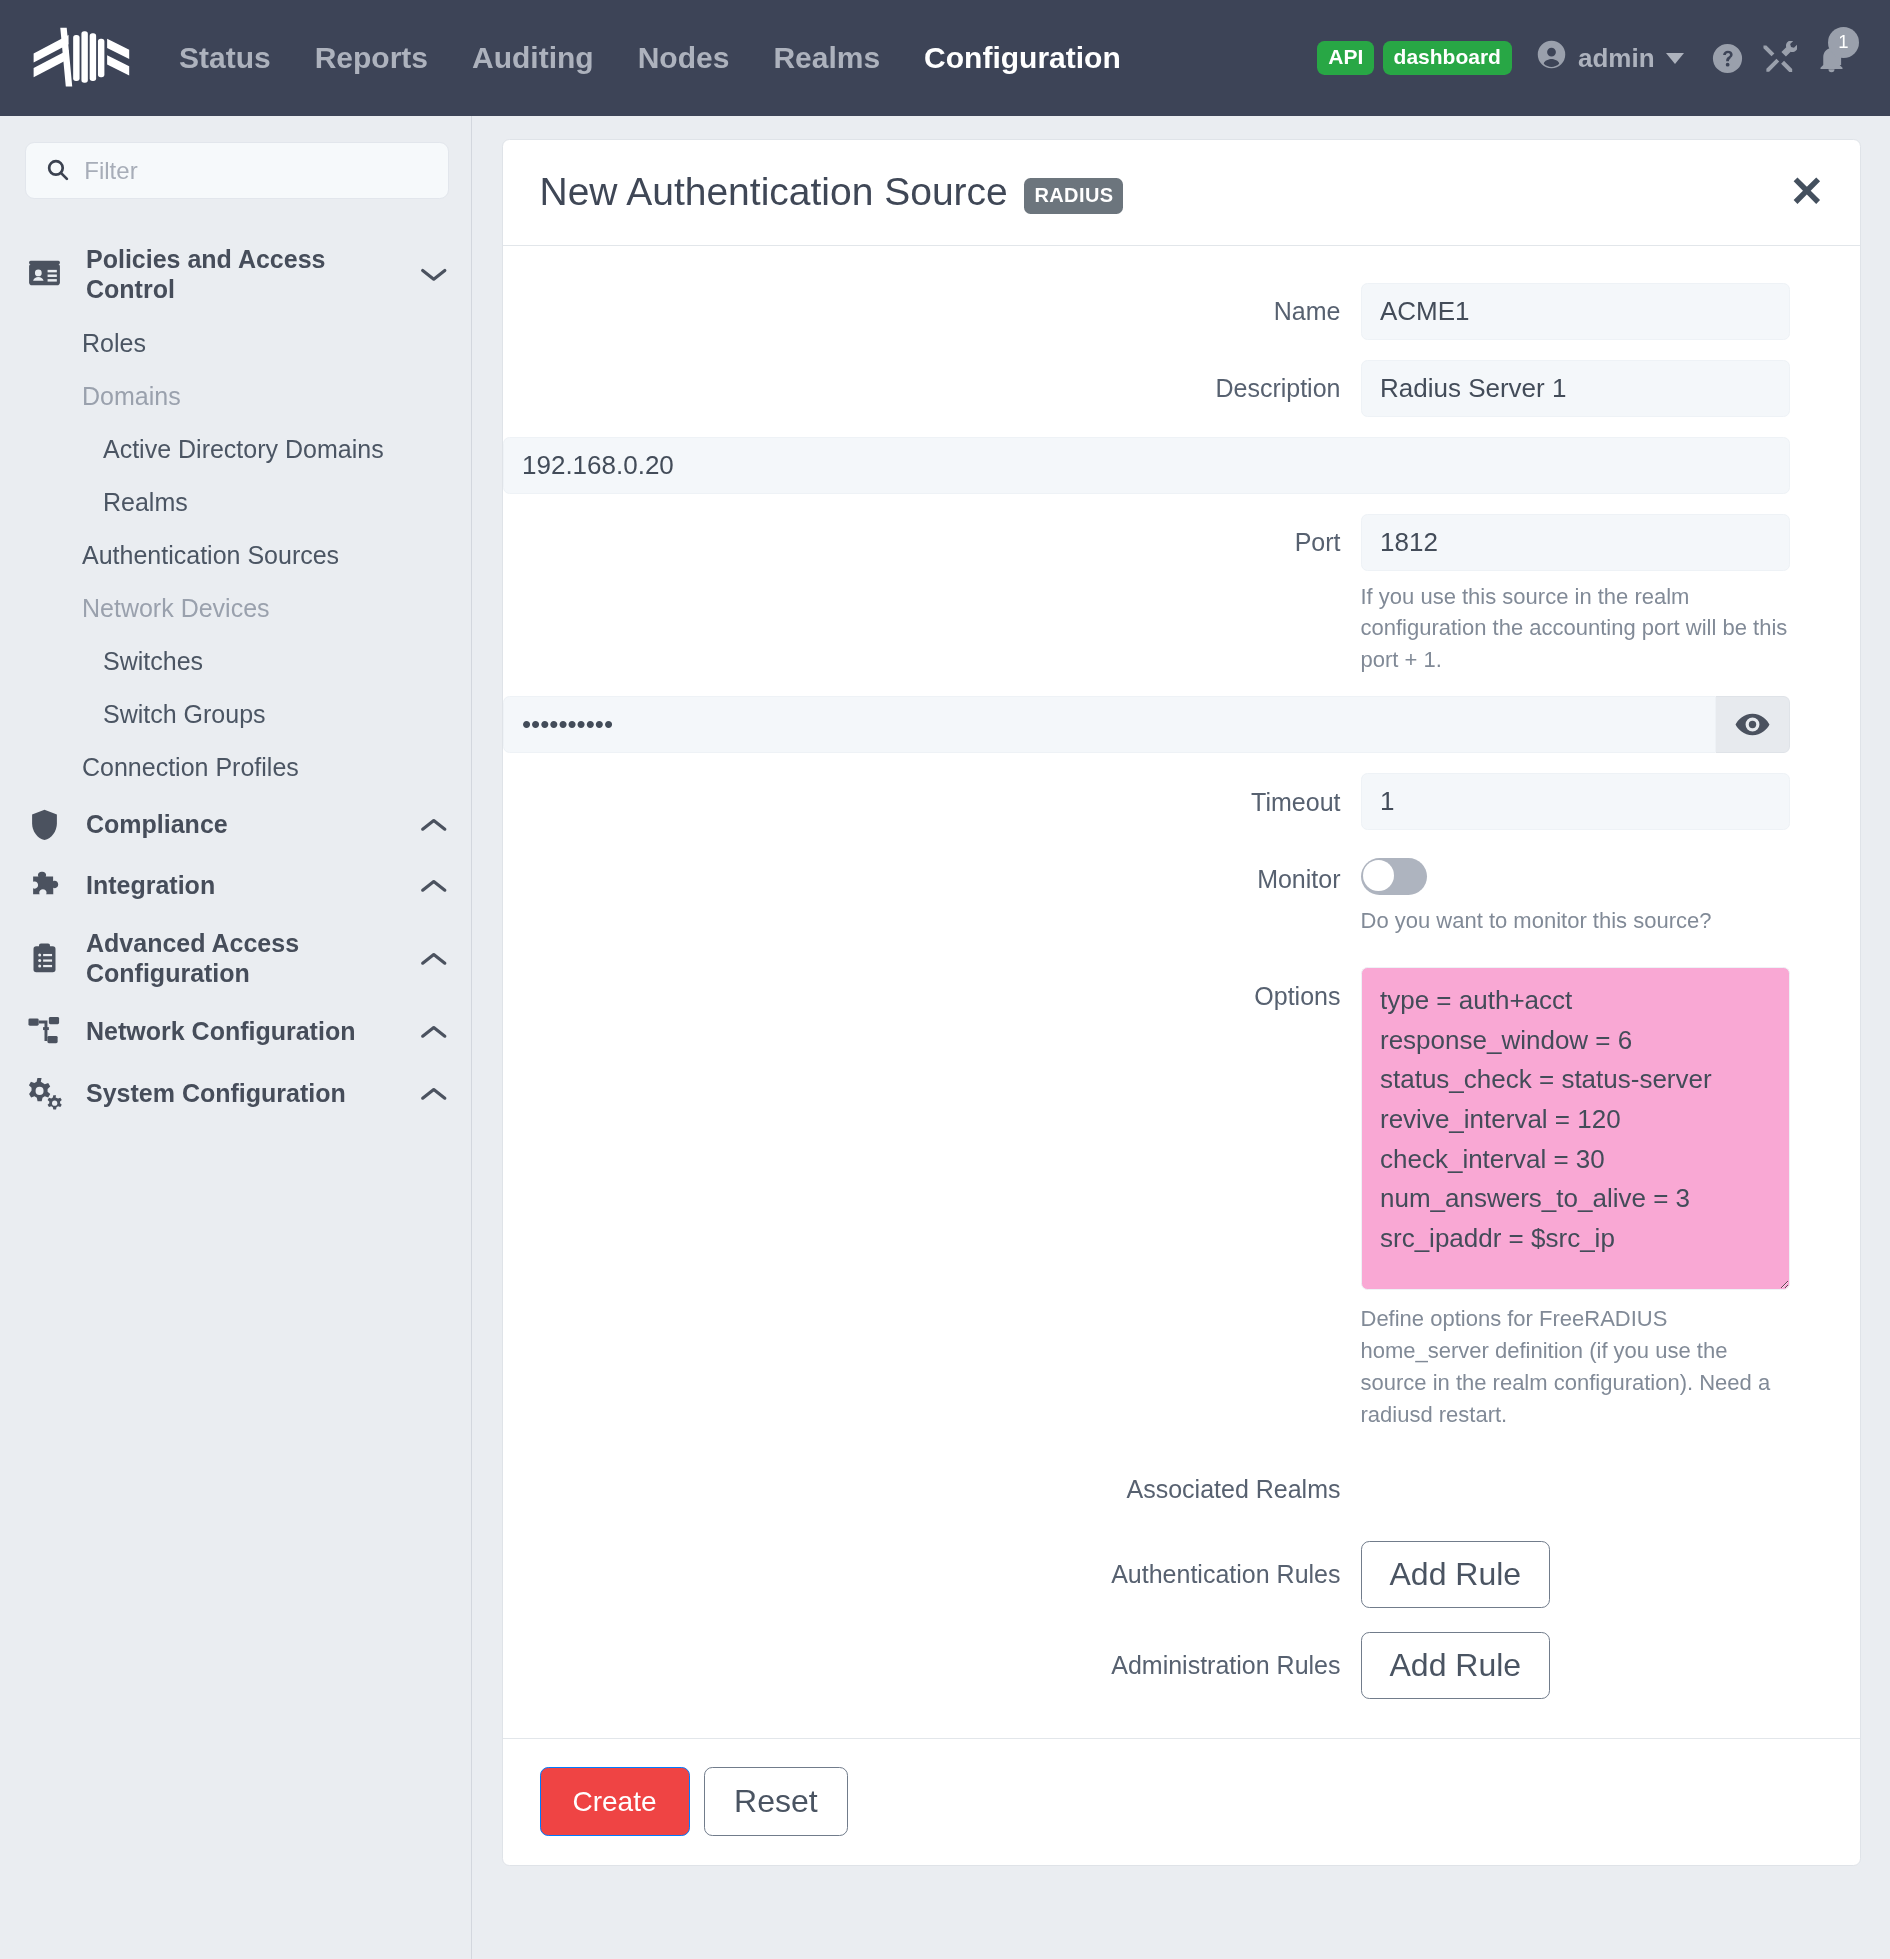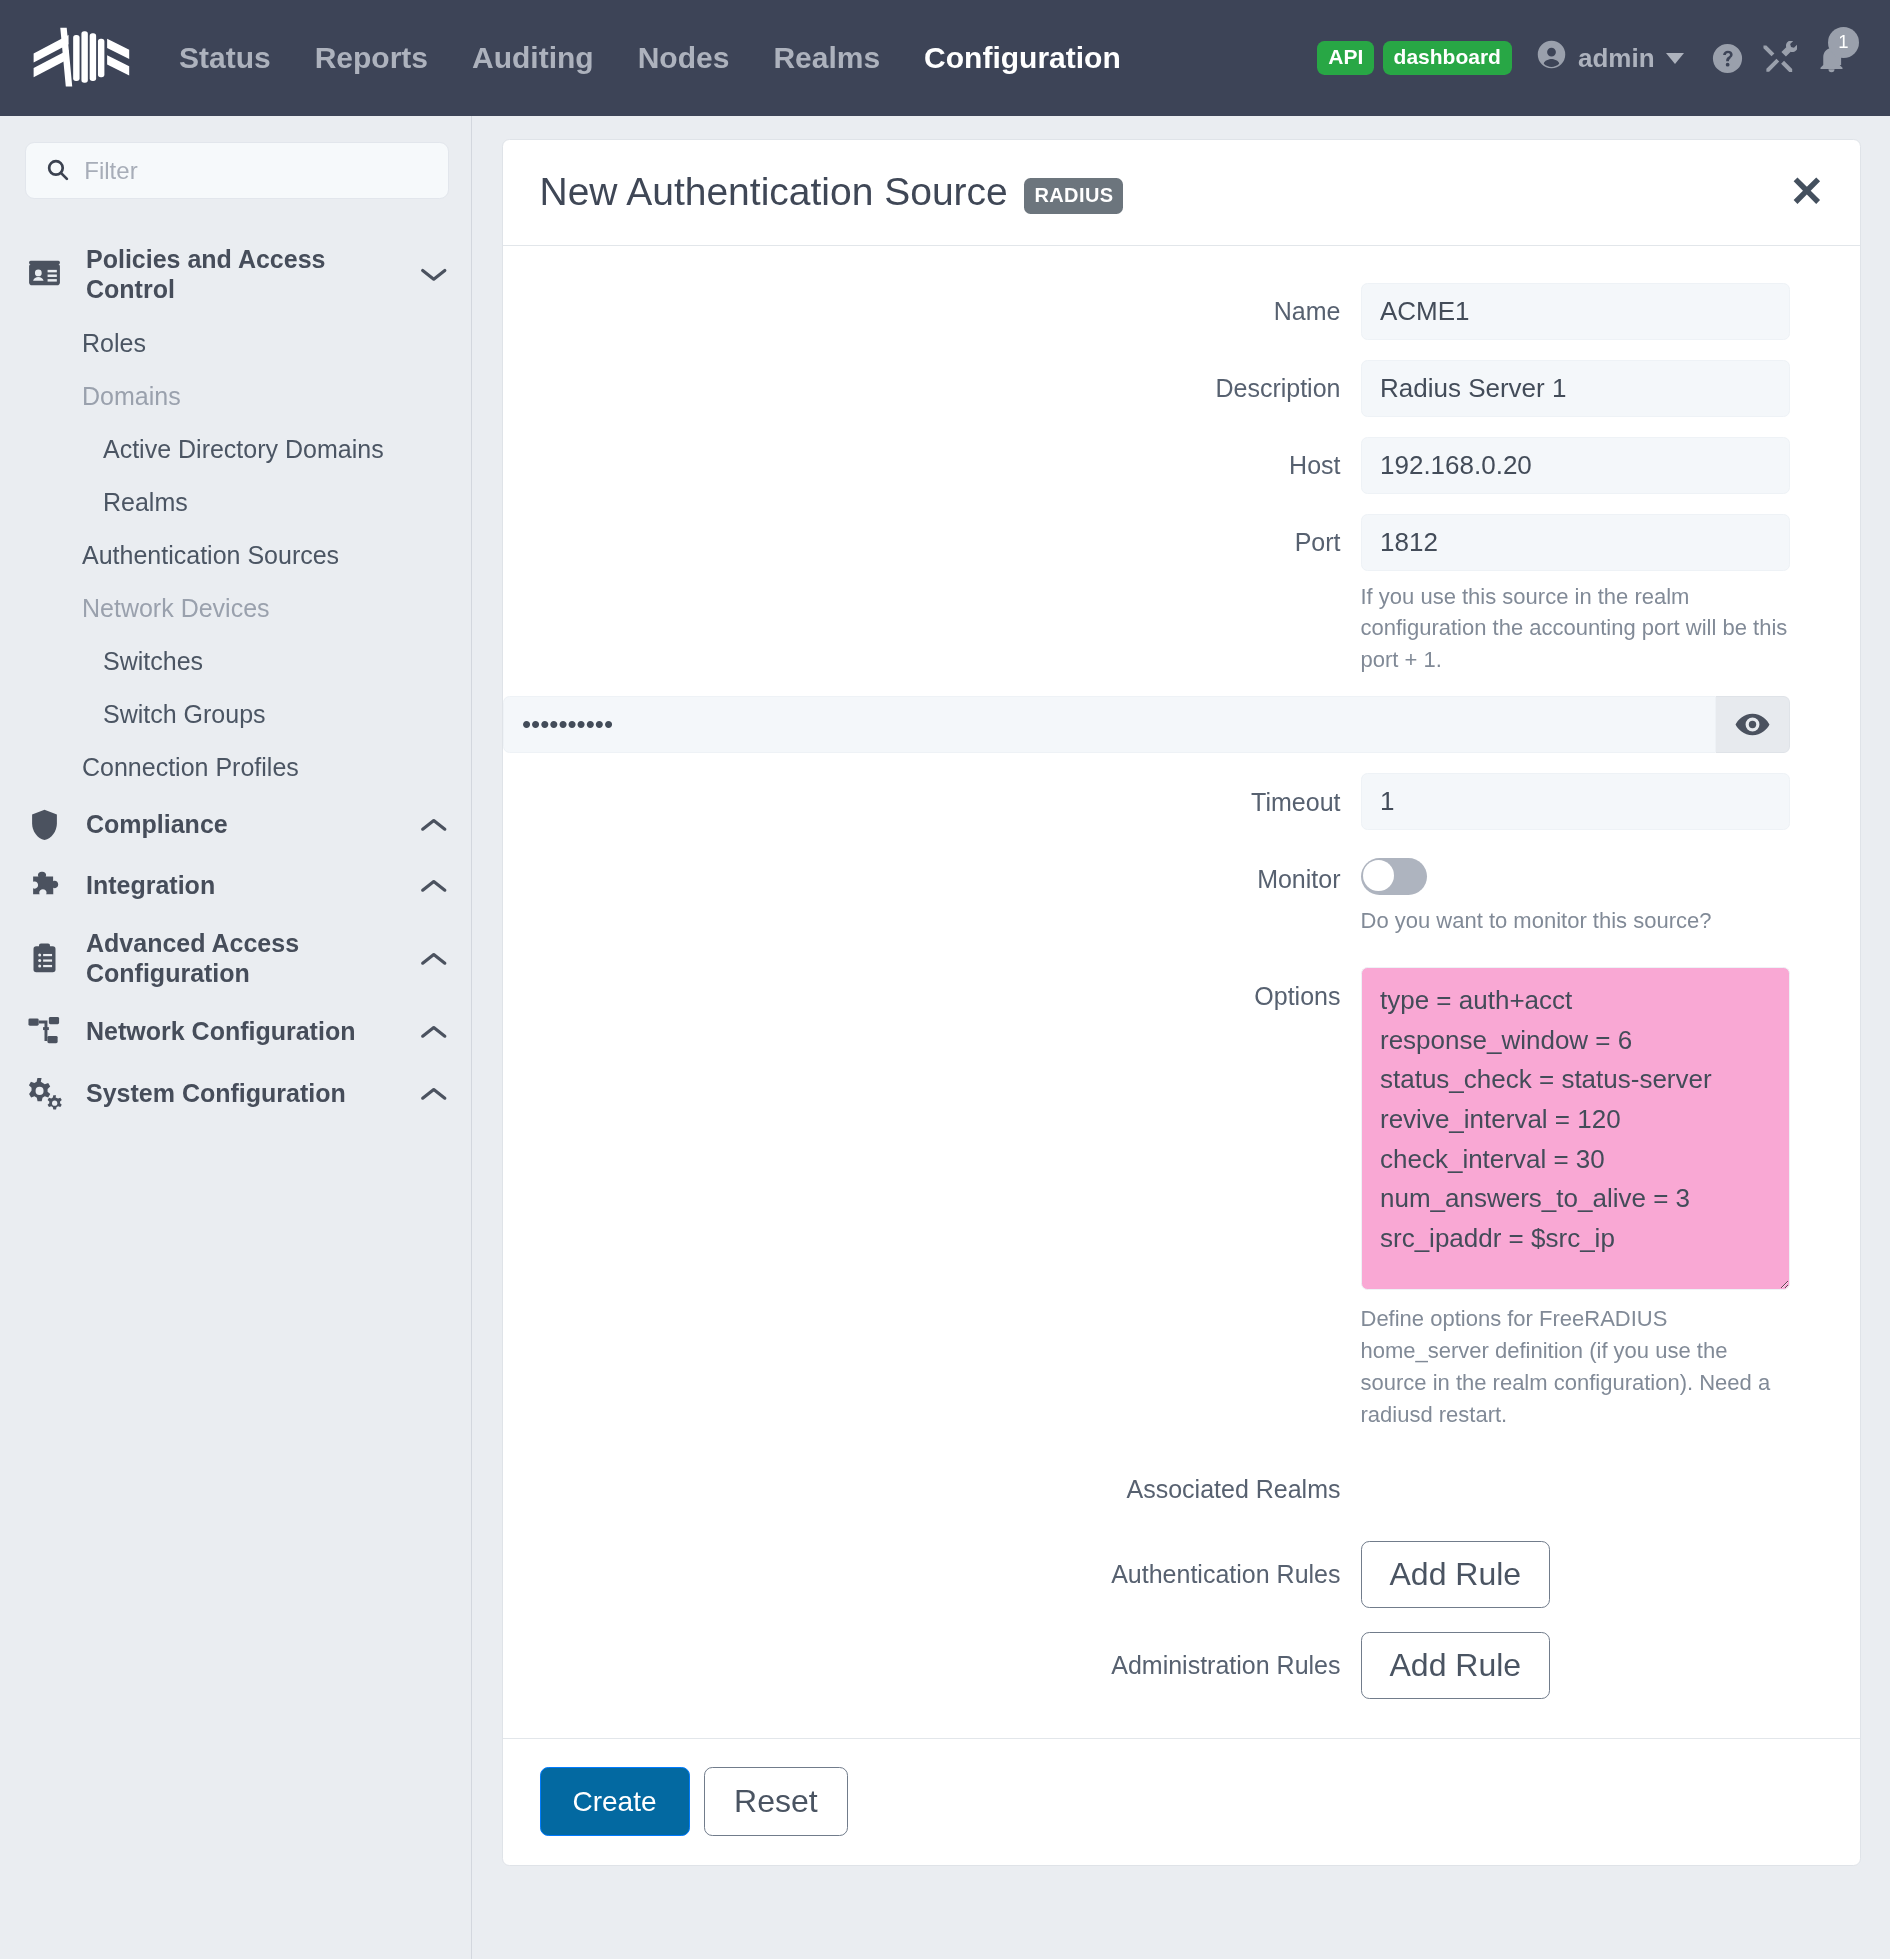--- a/index.html
+++ b/index.html
@@ -183,21 +183,21 @@
     background: #fff; border: 0.9px solid #717c8b; border-radius: 8.3px;
     font-size: 32px; color: #4a5462; padding: 14px 28px; cursor: pointer;
     font-family: "Liberation Sans", sans-serif;
   }
 
   .card-footer {
     border-top: 0.9px solid #e2e6ea; padding: 28px 35px 29.5px 37px;
     display: flex; gap: 14px;
   }
   .btn-primary {
-    background: #0369a1; border: 0.9px solid #007bff; border-radius: 8.3px;
+    background: #ef4444; border: 0.9px solid #007bff; border-radius: 8.3px;
     color: #fff; font-size: 28px; padding: 9px 32px; cursor: pointer;
     font-family: "Liberation Sans", sans-serif;
   }
   .btn-secondary {
     background: #fff; border: 0.9px solid #717c8b; border-radius: 8.3px;
     color: #4a5462; font-size: 32px; padding: 14.8px 29.5px; cursor: pointer;
     font-family: "Liberation Sans", sans-serif;
   }
   .row-rule { margin-bottom: 24px; align-items: flex-start; }
   .row-rule .form-label { padding-top: 18.5px; }
@@ -415,21 +415,20 @@
         </div>
 
         <div class="form-row">
           <div class="form-label">Description</div>
           <div class="form-control-wrap">
             <input class="input" type="text" value="Radius Server 1" style="">
           </div>
         </div>
 
         <div class="form-row">
-          <div class="form-label">Host</div>
           <div class="form-control-wrap">
             <input class="input" type="text" value="192.168.0.20" style="">
           </div>
         </div>
 
         <div class="form-row">
           <div class="form-label">Port</div>
           <div class="form-control-wrap">
             <input class="input" type="text" value="1812" style="">
             <div class="help-text" style="max-width:1108px">If you use this source in the realm configuration the accounting port will be this port + 1.</div>

